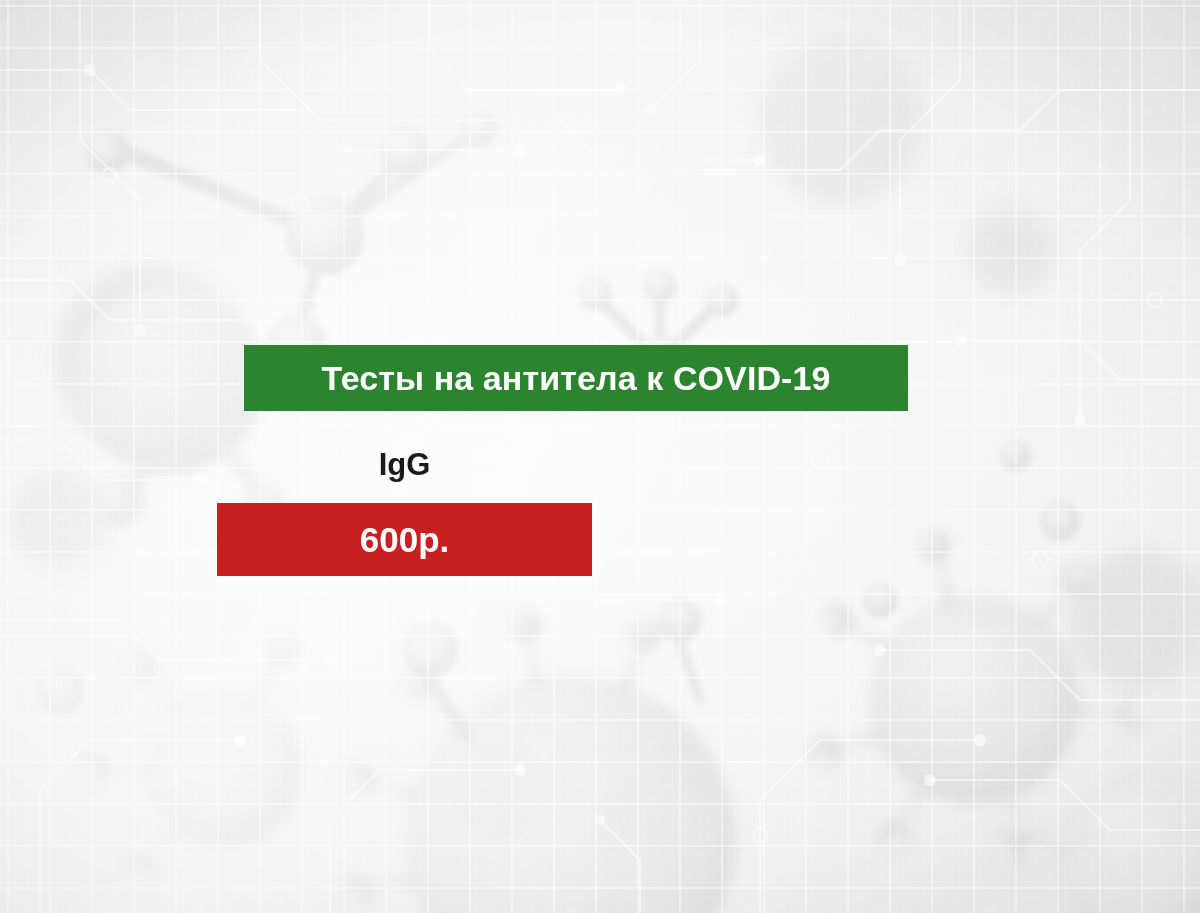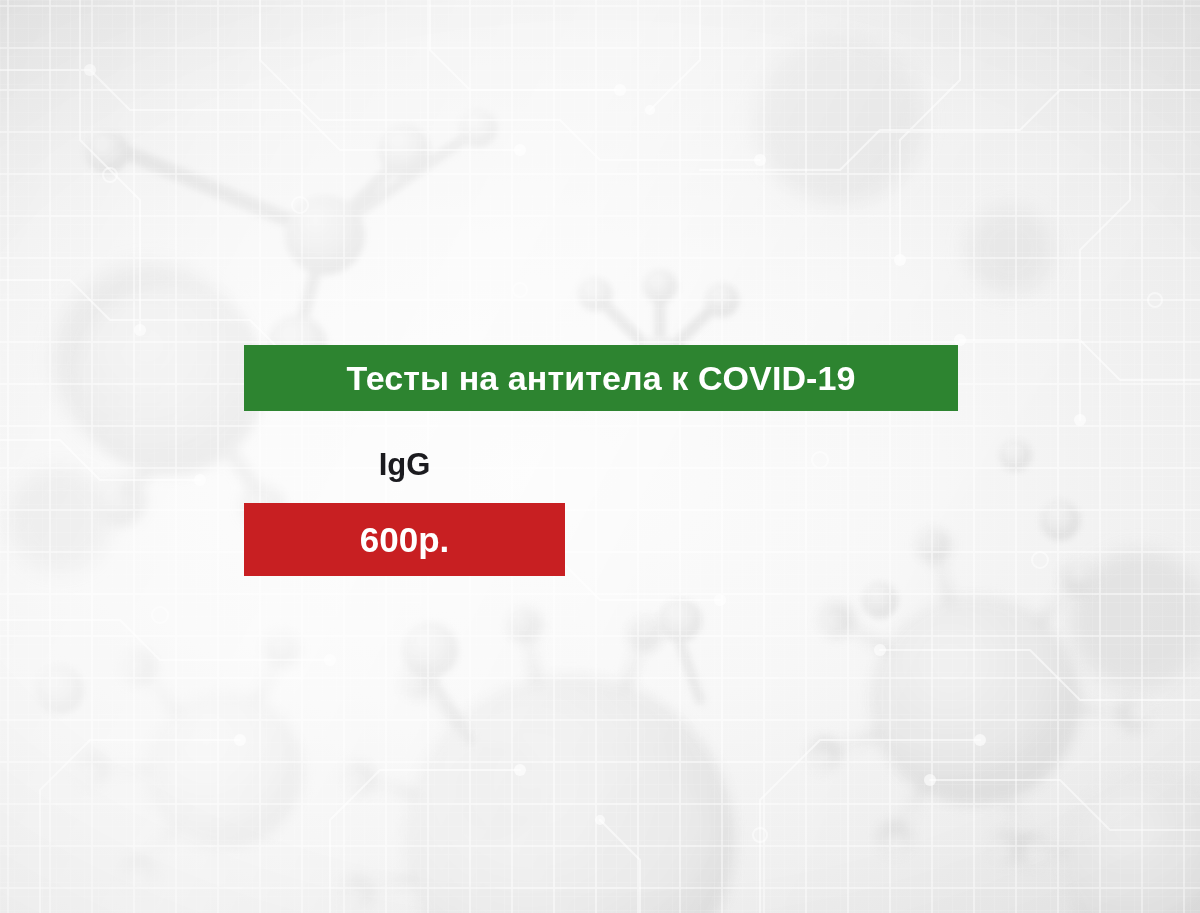--- a/index.html
+++ b/index.html
@@ -77,21 +77,21 @@
 
   
   .content {
     position: absolute;
     left: 244px;
     top: 345px;
     width: 714px;
   }
 
   .title-banner {
-    width: 714px;
+    width: 664px;
     height: 66px;
     background: #2d8430;
     display: flex;
     align-items: center;
     justify-content: center;
     box-sizing: border-box;
   }
   .title-banner .title-text {
     color: #ffffff;
     font-size: 34px;
@@ -116,21 +116,21 @@
     color: #1b1b1f;
     font-size: 31px;
     font-weight: 700;
     line-height: 1;
     margin-top: 38px;
     margin-bottom: 0;
     white-space: nowrap;
   }
   .price-box {
     margin-top: 23px;
-    width: 321px;
+    width: 375px;
     height: 73px;
     background: #c81f22;
     display: flex;
     align-items: center;
     justify-content: center;
     box-sizing: border-box;
   }
   .price-text {
     color: #ffffff;
     font-size: 35px;

